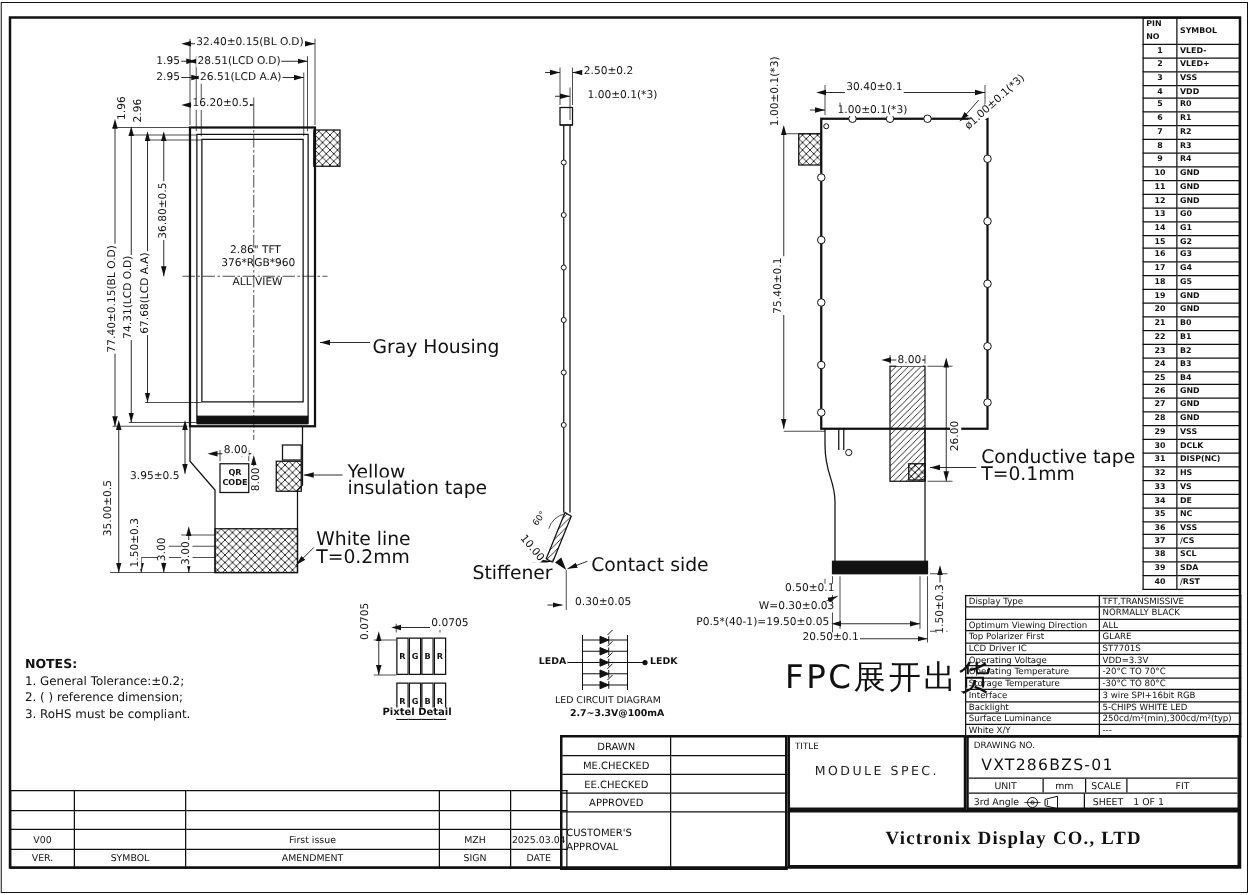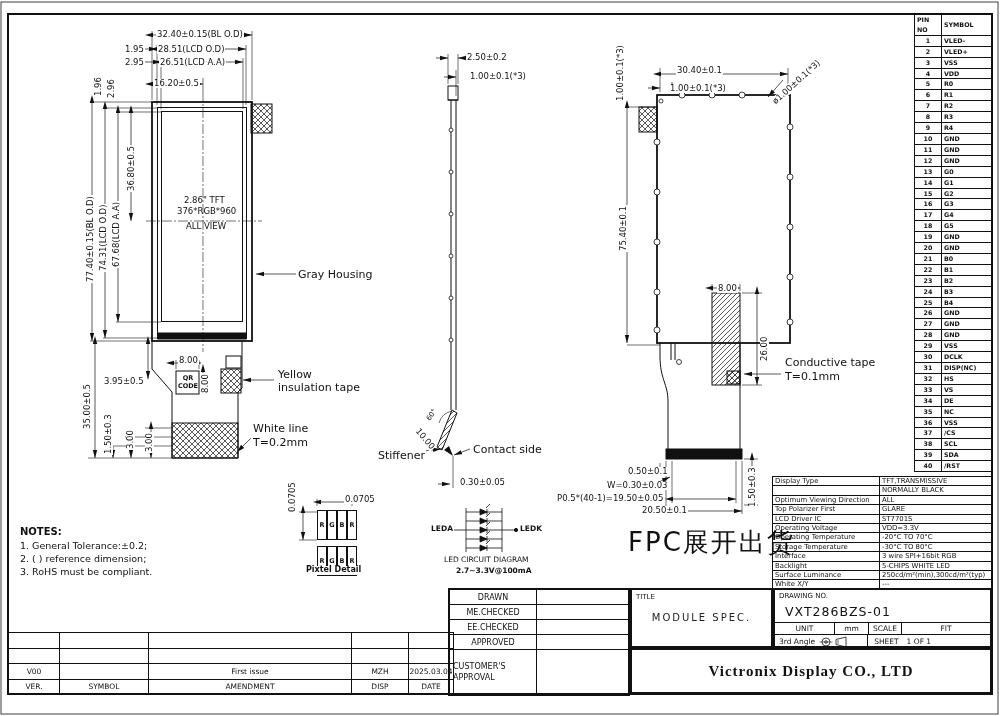--- a/index.html
+++ b/index.html
@@ -11,21 +11,21 @@
   .thick{stroke-width:2;}
   .out1{stroke-width:1;}
   .out2{stroke-width:1.8;}
   .ext{stroke-width:0.6;}
   .dim{stroke-width:0.7;marker-start:url(#as);marker-end:url(#ae);}
   .dimr{stroke-width:0.7;marker-end:url(#ae);}
   .cl{stroke-width:0.6;stroke-dasharray:10 2 2 2;}
   .bump{stroke-width:0.8;}
   .g08 line,.g08 path{stroke-width:0.8;}
   .lbl{position:absolute;font-size:8.5px;line-height:1.1;white-space:nowrap;background:#fff;padding:0 1px;}
-  .big{font-size:11px;}
+  .big{font-size:15px;}
   .rot{transform:rotate(-90deg);transform-origin:0 0;}
   .qr-text{position:absolute;left:177px;top:374px;width:22px;text-align:center;font-size:6.5px;
            font-weight:bold;line-height:8px;}
   .fpc-note{font-size:26px;letter-spacing:2px;font-weight:normal;}
   .px-row{position:absolute;display:flex;}
   .px-cell{width:8px;height:28px;border:1px solid #111;font-size:6.5px;font-weight:bold;
            display:flex;align-items:center;justify-content:center;background:#fff;}
   .notes{position:absolute;left:20px;top:526px;width:230px;background:transparent;}
   .notes .nt{font-weight:bold;font-size:10px;margin-bottom:2px;}
   .notes .note-line{font-size:9.5px;line-height:13px;}
@@ -676,19 +676,19 @@
         <td class="rv1">V00</td>
         <td class="rv2"></td>
         <td class="rv3">First issue</td>
         <td class="rv4">MZH</td>
         <td class="rv5">2025.03.04</td>
       </tr>
         <tr>
         <td class="rv1">VER.</td>
         <td class="rv2">SYMBOL</td>
         <td class="rv3">AMENDMENT</td>
-        <td class="rv4">DISP</td>
+        <td class="rv4">SIGN</td>
         <td class="rv5">DATE</td>
       </tr>
       </tbody>
   </table>
 
 </div>
 
 </body></html>

